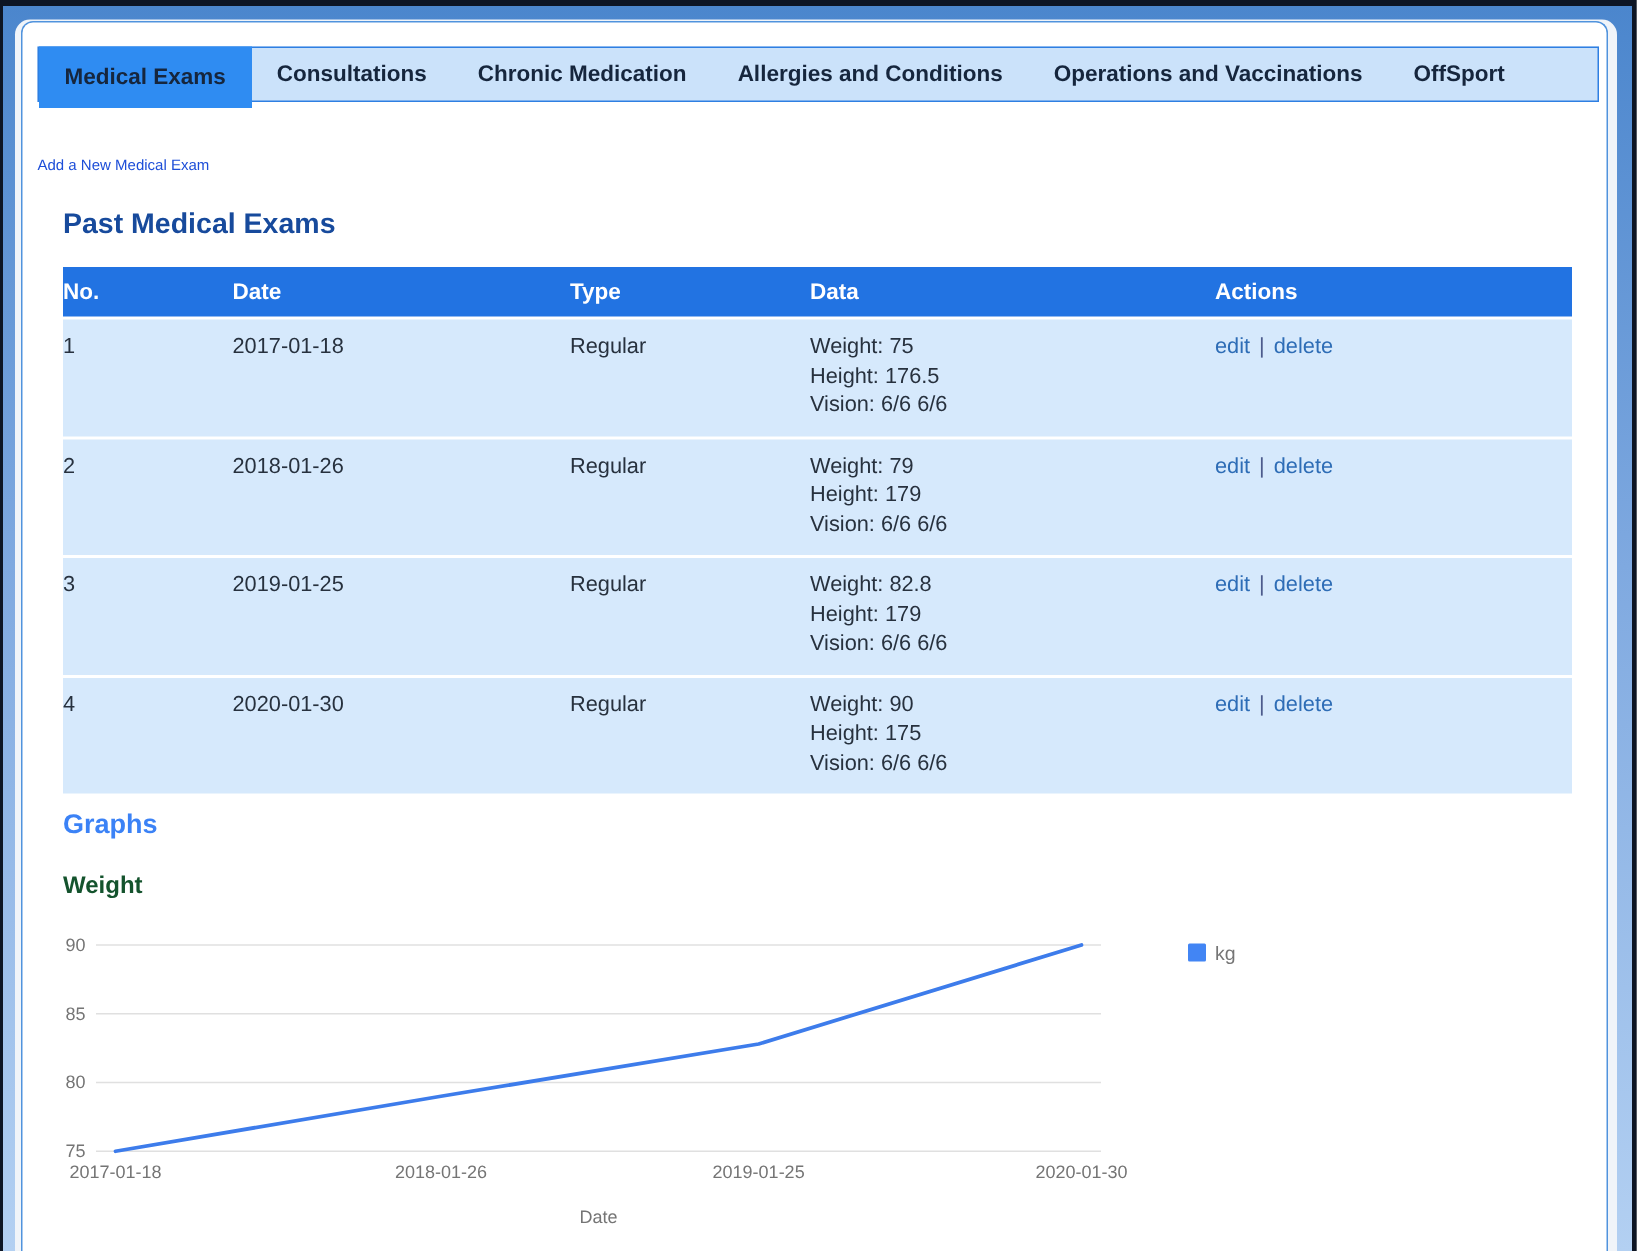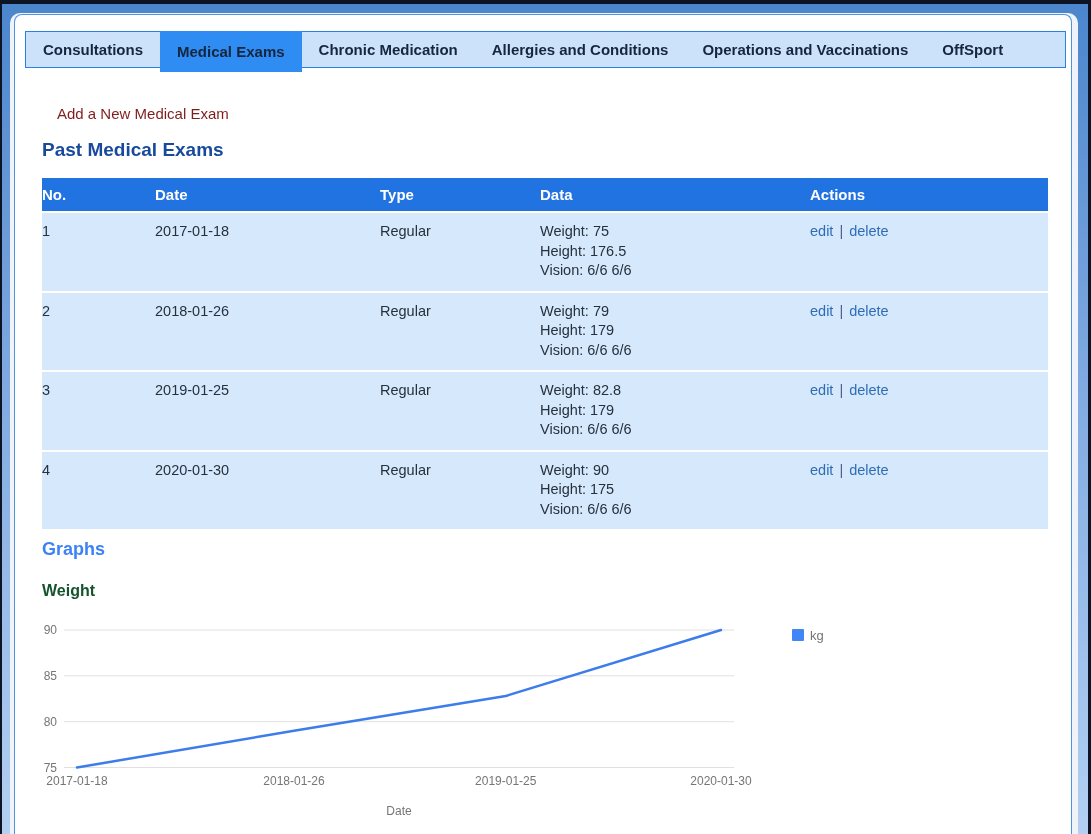--- a/index.html
+++ b/index.html
@@ -10,21 +10,21 @@
   .gap{position:absolute;left:8px;right:10px;top:9px;bottom:0;background:#f0f4f9;border-radius:10px 10px 0 0;}
   .panel{position:absolute;left:4px;right:6px;top:1px;bottom:0;background:#ffffff;
          border:1px solid #5093dd;border-bottom:none;border-radius:8px 8px 0 0;}
   
   .tabbar{position:absolute;left:10px;right:5px;top:16px;height:37px;background:#cbe2fa;
           border:1px solid #2e7fe2;display:flex;align-items:stretch;box-sizing:border-box;}
   .tab{display:flex;align-items:center;padding:0 17px;font-size:15px;font-weight:bold;
        color:#16263d;cursor:pointer;white-space:nowrap;}
   .tab.active{background:#2f8cf2;position:relative;top:-1px;height:41px;z-index:2;}
   
-  .addlink{position:absolute;left:42px;top:90px;font-size:15px;color:#7f1d1d;cursor:pointer;}
+  .addlink{position:absolute;left:10px;top:90px;font-size:10px;color:#1d4ed8;cursor:pointer;}
   .h-past{position:absolute;left:27px;top:124px;font-size:19px;font-weight:bold;color:#174a9c;}
   .h-graphs{position:absolute;left:27px;top:524px;font-size:18px;font-weight:bold;color:#3b82f6;}
   .h-weight{position:absolute;left:27px;top:567px;font-size:16px;font-weight:bold;color:#14532d;}
   
   .table{position:absolute;left:27px;top:163px;width:1006px;}
   .thead{display:flex;background:#2273e2;color:#fff;font-weight:bold;font-size:15px;
          height:33px;align-items:center;}
   .trow{display:flex;background:#d6e9fc;margin-top:2px;padding:9px 0 10px 0;font-size:14.5px;
         color:#27313e;line-height:19.5px;}
   .c0{width:113px;box-sizing:border-box;}
@@ -40,22 +40,22 @@
 </style>
 </head>
 <body>
 
 <div class="window">
   <div class="frame">
     <div class="gap">
       <div class="panel">
 
         <div class="tabbar">
+            <div class="tab active">Medical Exams</div>
             <div class="tab">Consultations</div>
-            <div class="tab active">Medical Exams</div>
             <div class="tab">Chronic Medication</div>
             <div class="tab">Allergies and Conditions</div>
             <div class="tab">Operations and Vaccinations</div>
             <div class="tab">OffSport</div>
           </div>
 
         <a class="addlink">Add a New Medical Exam</a>
 
         <div class="h-past">Past Medical Exams</div>
 

